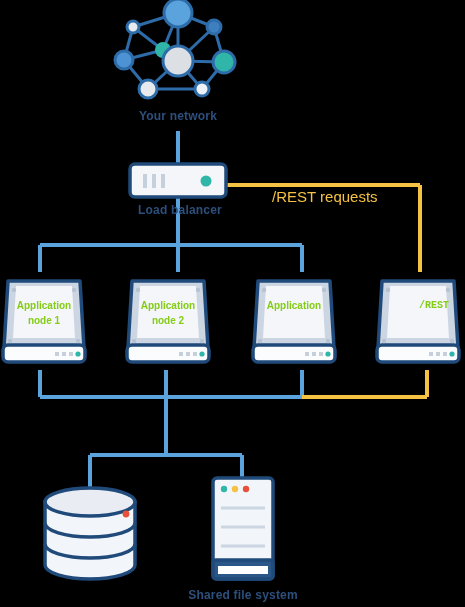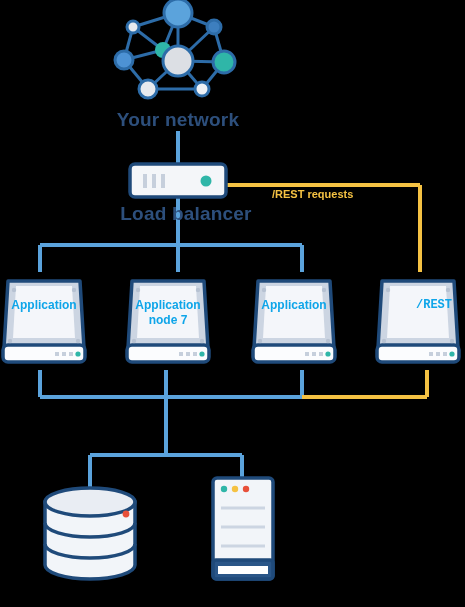--- a/index.html
+++ b/index.html
@@ -23,41 +23,41 @@
     position: absolute;
     left: 0;
     top: 0;
     width: 465px;
     height: 607px;
   }
   .label {
     position: absolute;
     color: #2d4f7c;
     font-weight: bold;
-    font-size: 19px;
+    font-size: 12px;
     letter-spacing: 0.2px;
     text-align: center;
     white-space: nowrap;
     font-family: "Liberation Sans", sans-serif;
   }
   .node-label {
     position: absolute;
-    color: #0ea5e9;
+    color: #84cc16;
     font-weight: bold;
-    font-size: 12px;
+    font-size: 10px;
     line-height: 15px;
     text-align: center;
     width: 88px;
     font-family: "Liberation Sans", sans-serif;
   }
   .rest-label {
     position: absolute;
     color: #f5c243;
-    font-weight: bold;
-    font-size: 11px;
+    font-weight: normal;
+    font-size: 15px;
     white-space: nowrap;
     font-family: "Liberation Sans", sans-serif;
   }
 </style>
 </head>
 <body>
 
 <div id="diagram">
 
   <svg class="layer" viewBox="0 0 465 607">
@@ -134,21 +134,21 @@
   <svg class="layer" viewBox="0 0 465 607">
     <rect x="130" y="164" width="96" height="33" rx="5" ry="5" fill="#f4f6f9" stroke="#1f4a7a" stroke-width="3.5"></rect>
     <g fill="#c6cfdc">
       <rect x="143" y="174" width="4" height="14"></rect>
       <rect x="152" y="174" width="4" height="14"></rect>
       <rect x="161" y="174" width="4" height="14"></rect>
     </g>
     <circle cx="206" cy="181" r="5.5" fill="#2fb6a8"></circle>
   </svg>
 
-  <div class="label" style="left:118px; top:203px; width:136px;">Load balancer</div>
+  <div class="label" style="left:112px; top:203px; width:136px;">Load balancer</div>
 
   <div class="rest-label" style="left:272px; top:188px;">/REST requests</div>
 
   <svg class="layer" viewBox="0 0 465 607">
 
     <g>
       <path d="M8 281 L80 281 L84 348 L4 348 Z" fill="#ccd5e2" stroke="#1f4a7a" stroke-width="3.5" stroke-linejoin="round"></path>
       <path d="M16 286 L72 286 L75 338 L13 338 Z" fill="#f4f6fa" stroke="none"></path>
       <rect x="3" y="345" width="82" height="17" rx="5" ry="5" fill="#fbfcfe" stroke="#1f4a7a" stroke-width="3.5"></rect>
       <g fill="#c6cfdc">
@@ -215,24 +215,25 @@
           <circle cx="388" cy="290" r="2.2"></circle>
           <circle cx="448" cy="290" r="2.2"></circle>
           <circle cx="384" cy="341" r="2.2"></circle>
           <circle cx="452" cy="341" r="2.2"></circle>
         </g>
     </g>
   </svg>
 
   <div class="node-label" style="left:0px; top:298px;">
     <div>Application</div>
+    <div>node 1</div>
   </div>
   <div class="node-label" style="left:124px; top:298px;">
     <div>Application</div>
-    <div>node 7</div>
+    <div>node 2</div>
   </div>
   <div class="node-label" style="left:250px; top:298px;">
     <div>Application</div>
   </div>
   <div class="node-label" style="left:390px; top:298px;font-family:Liberation Mono, monospace;">
     <div>/REST</div>
   </div>
 
   <svg class="layer" viewBox="0 0 465 607">
     <g>
@@ -250,14 +251,15 @@
       <circle cx="235" cy="489" r="3.2" fill="#f5c243"></circle>
       <circle cx="246" cy="489" r="3.2" fill="#e8503a"></circle>
       <g stroke="#ccd5e2" stroke-width="3">
         <line x1="221" y1="508" x2="265" y2="508"></line>
         <line x1="221" y1="527" x2="265" y2="527"></line>
         <line x1="221" y1="546" x2="265" y2="546"></line>
       </g>
     </g>
   </svg>
 
+  <div class="label" style="left:175px; top:588px; width:136px;">Shared file system</div>
 
 </div>
 
 </body></html>

